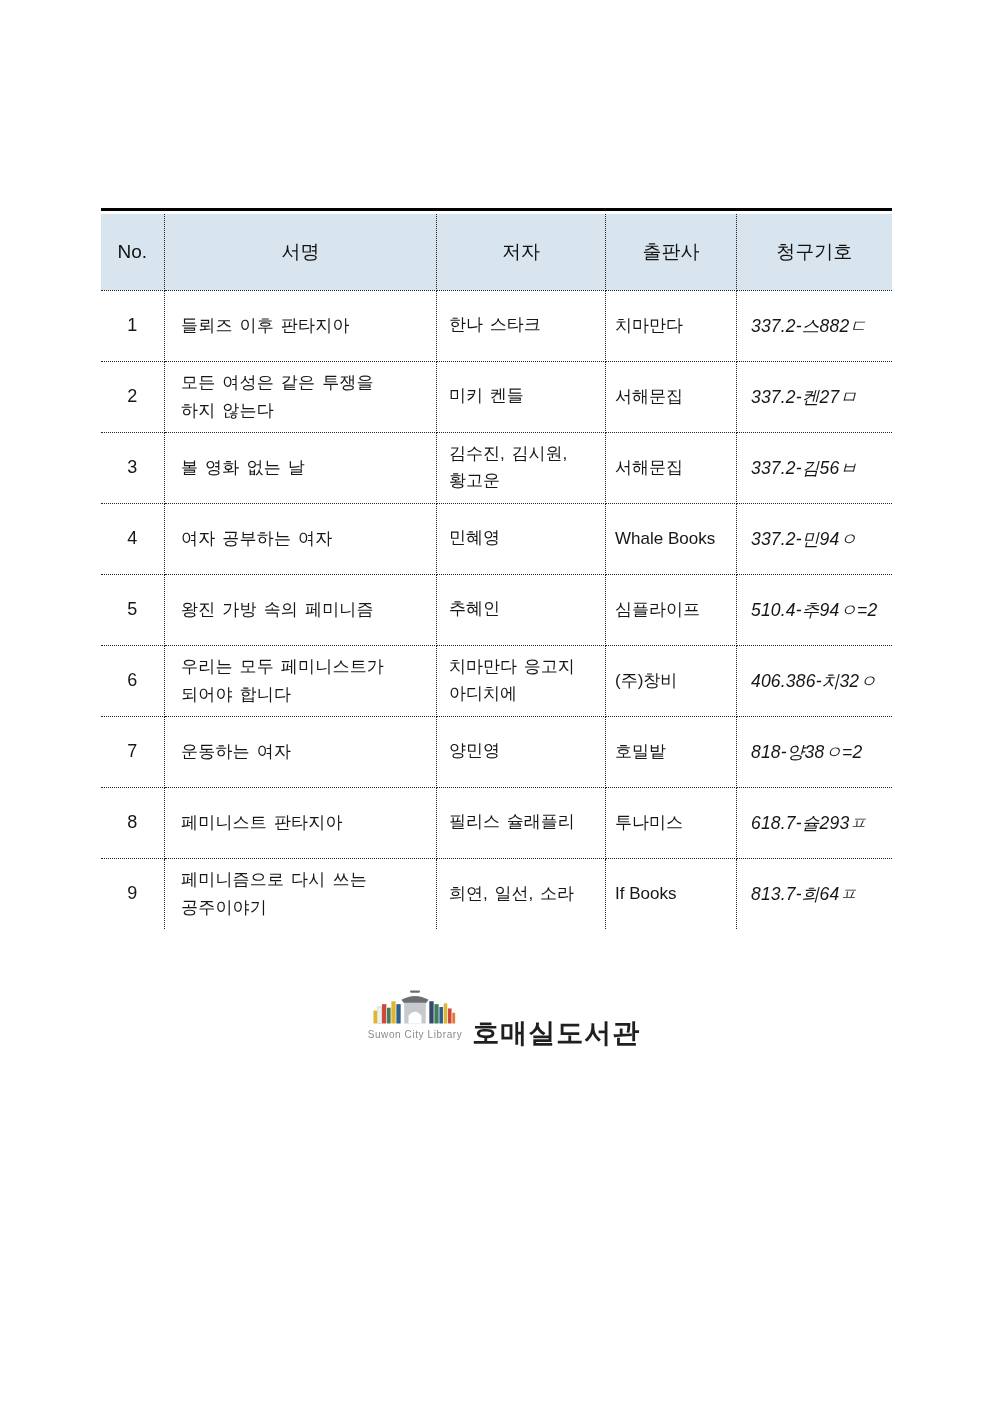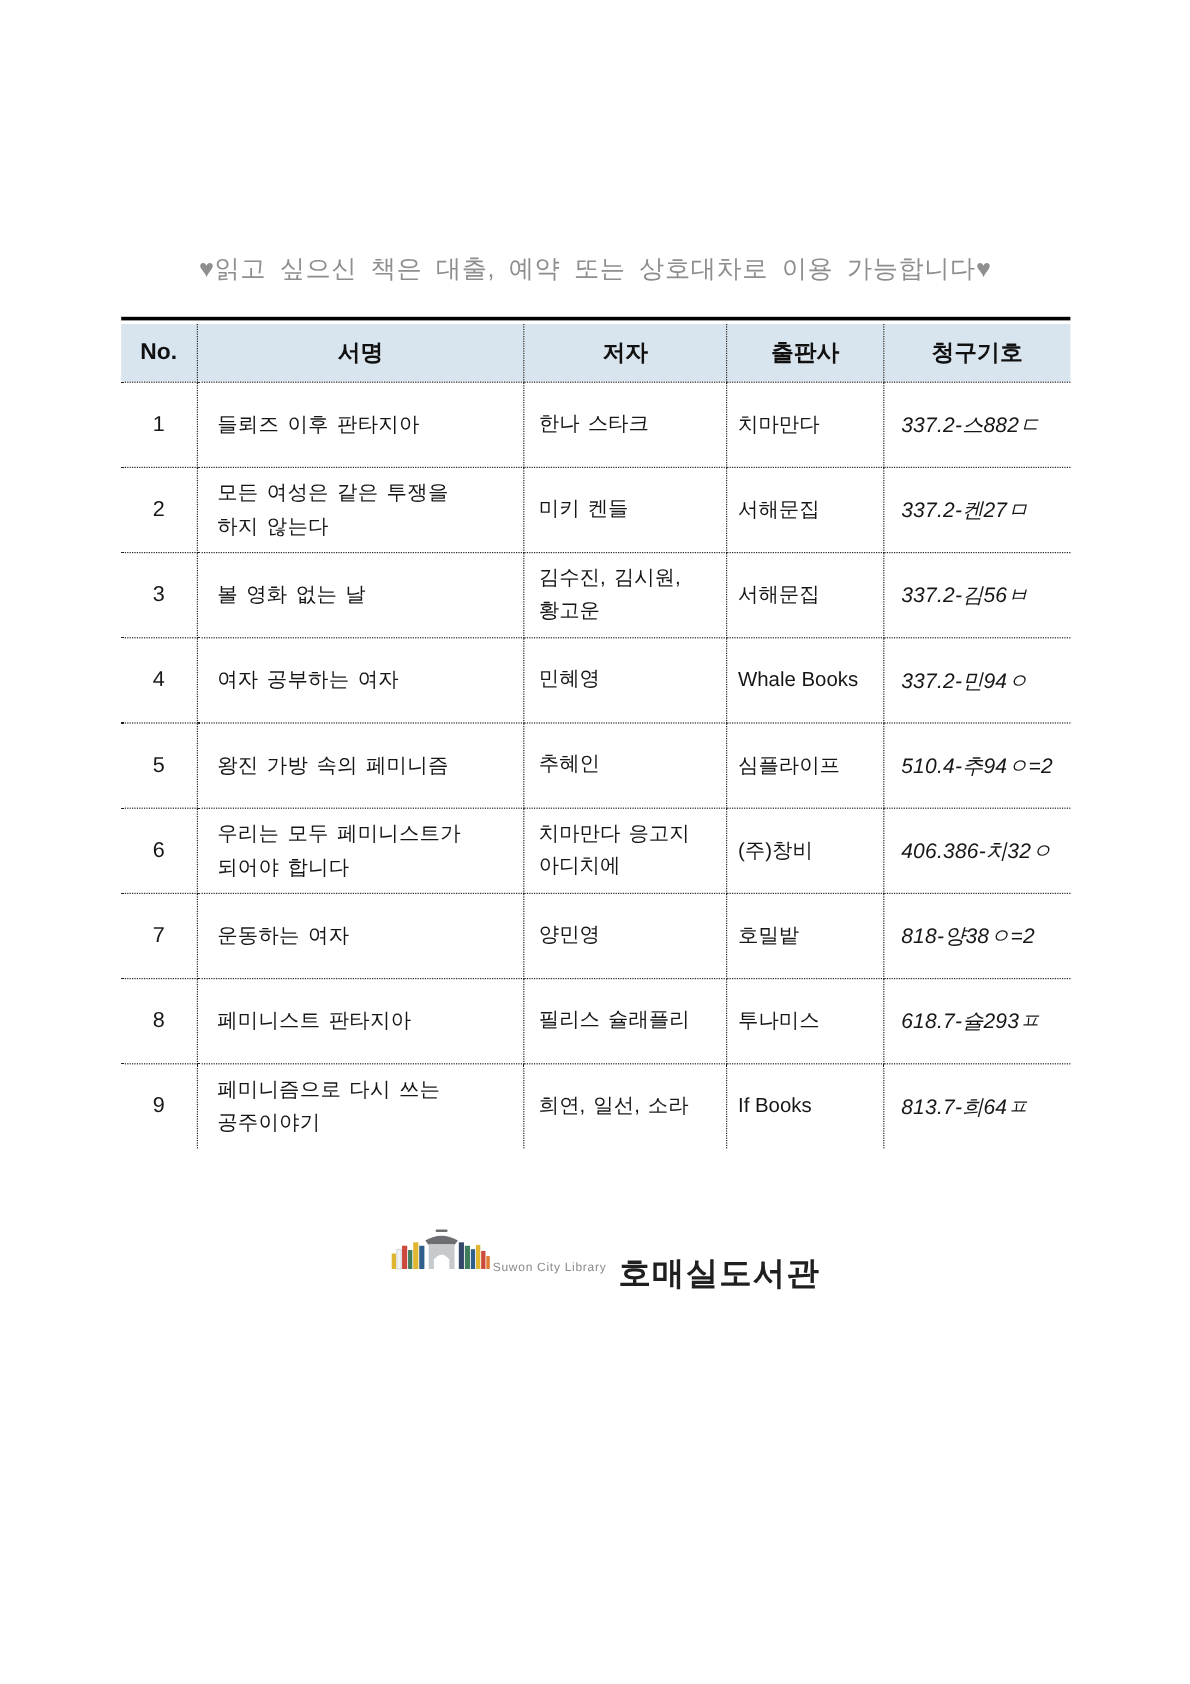--- a/index.html
+++ b/index.html
@@ -33,54 +33,53 @@
 
   table{border-collapse:collapse;width:100%;table-layout:fixed;}
   col.c-no{width:64px;}
   col.c-title{width:272px;}
   col.c-author{width:169px;}
   col.c-pub{width:131px;}
   col.c-call{width:155px;}
 
   th{
     background:var(--header-bg);
-    height:48px;font-size:19px;font-weight:700;
+    height:76px;font-size:19px;font-weight:400;
     text-align:center;border-bottom:1px dotted #222;
     color:#111;
   }
   td{
     height:71px;font-size:17px;vertical-align:middle;
     border-bottom:1px dotted #222;color:#161616;
   }
   th:not(:last-child),td:not(:last-child){border-right:1px dotted #222;}
   tbody tr:last-child td{border-bottom:none;}
 
   td.cell-no{text-align:center;font-size:18px;}
   td.cell-title{padding-left:16px;white-space:pre-line;line-height:1.62;letter-spacing:0.2px;word-spacing:2px;}
   td.cell-author{padding-left:12px;white-space:pre-line;line-height:1.55;word-spacing:2px;}
   td.cell-pub{padding-left:9px;}
   td.cell-call{padding-left:14px;font-size:17.5px;letter-spacing:0.2px;font-style:italic;}
 
   .footer{
     margin-top:46px;
     display:flex;justify-content:center;align-items:center;gap:10px;
   }
-  .logo{display:flex;flex-direction:row;align-items:flex-end;margin-left:16px;}
+  .logo{display:flex;flex-direction:column;align-items:center;margin-left:16px;}
   .logo-caption{
     font-size:10px;color:#8a8a8a;margin-top:1px;letter-spacing:0.6px;
     font-family:"Liberation Sans",sans-serif;
   }
   .library-name{font-size:27px;font-weight:800;color:#1f1f1f;letter-spacing:1px;margin-top:40px;}
 </style>
 </head>
 <body>
 
 <div class="page">
 
-  <p class="subtitle">♥읽고 싶으신 책은 대출, 예약 또는 상호대차로 이용 가능합니다♥</p>
 
   <div class="table-wrap">
     <div class="top-rule"></div>
     <table>
       <colgroup>
         <col class="c-no">
           <col class="c-title">
           <col class="c-author">
           <col class="c-pub">
           <col class="c-call">

